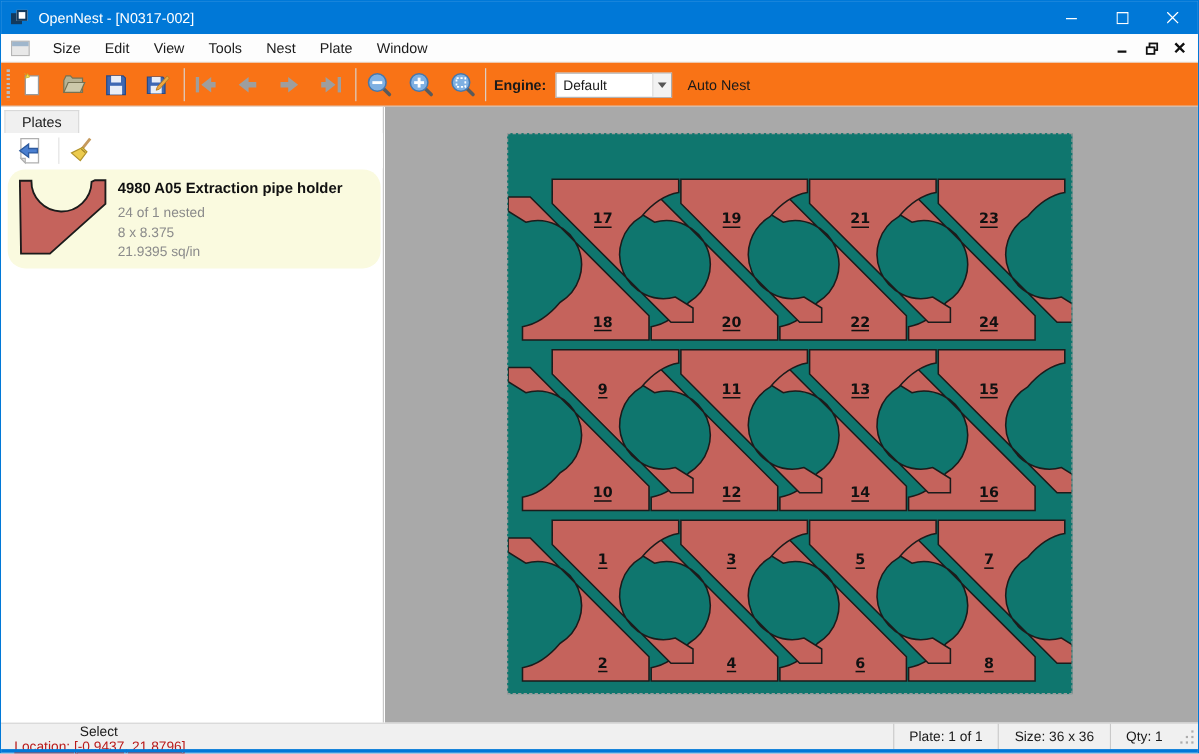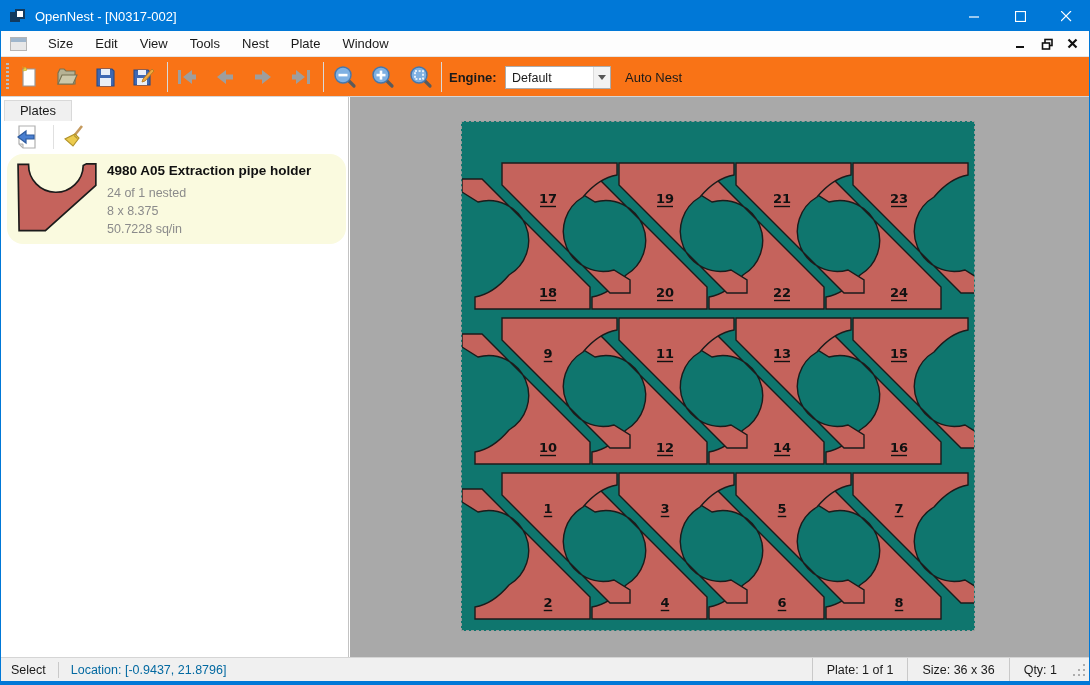--- a/index.html
+++ b/index.html
@@ -62,24 +62,24 @@
   
   .canvas { position:absolute; left:349px; top:96px; right:0; bottom:27px; background:#a9a9a9; }
   .plate { position:absolute; left:111px; top:24px; width:514px; height:510px; background:#0f766e;
            border:1px dashed #9b9b9b; }
   .plate svg { position:absolute; left:0; top:0; }
   .part-num { font:bold 13px "DejaVu Sans", sans-serif; fill:#111; }
 
   
   .statusbar { position:absolute; left:0; bottom:3px; width:100%; height:24px; background:#f0f0f0;
                border-top:1px solid #d5d5d5; display:flex; align-items:center; font-size:12.5px; }
-  .sb-left { display:flex; align-items:center; height:100%; }
+  .sb-left { display:flex; align-items:center; height:100%;flex-direction:column; }
   .sb-mode { padding:0 12px 0 10px; }
   .sb-sep { width:1px; height:16px; background:#c9c9c9; }
-  .sb-loc { padding:0 12px; color:#0369a1; }
+  .sb-loc { padding:0 12px; color:#b91c1c;text-decoration:underline; }
   .sb-right { margin-left:auto; display:flex; align-items:center; height:100%; }
   .sb-seg { padding:0 14px; display:flex; align-items:center; height:100%; }
   .sb-seg.bordered { border-left:1px solid #c9c9c9; }
   .sb-gpu { color:#0c9b40; }
   .grip { width:16px; height:16px; margin-right:2px; position:relative; }
   .grip i { position:absolute; width:2px; height:2px; background:#adadad; }
   .bottom-strip { position:absolute; left:0; bottom:0; width:100%; height:3px; background:#0078d7; }
 </style>
 </head>
 <body>
@@ -256,21 +256,21 @@
       </div>
     </div>
 
     <div class="drawing-item">
       <svg class="thumb" width="82" height="76" viewBox="0 0 78 70">
         <path d="M1,3 L11,3 A26,26 0 1,0 63,4 L66,2.5 L75,2.5 L75,23 L27,66 L2,66 Z" fill="#c5635c" stroke="#1b1b1b" stroke-width="1.6"></path>
       </svg>
       <div class="di-title">4980 A05 Extraction pipe holder</div>
       <div class="di-sub" style="top:32px">24 of 1 nested</div>
       <div class="di-sub" style="top:50px">8 x 8.375</div>
-      <div class="di-sub" style="top:68px">50.7228 sq/in</div>
+      <div class="di-sub" style="top:68px">21.9395 sq/in</div>
     </div>
   </div>
 
   <div class="canvas">
     <div class="plate">
       <svg width="512" height="508" viewBox="0 0 512 508">
           <g>
             <path d="M0,0 H115 V12 Q97,15 81,34 A40,40 0 0 0 112,107 L128,117 V130 H108 L0,22 Z" transform="translate(40,41) rotate(180 44 73)" fill="#c5635c" stroke="#1b1b1b" stroke-width="1.4"></path>
             <path d="M0,0 H115 V12 Q97,15 81,34 A40,40 0 0 0 112,107 L128,117 V130 H108 L0,22 Z" transform="translate(157,41) rotate(180 44 73)" fill="#c5635c" stroke="#1b1b1b" stroke-width="1.4"></path>
             <path d="M0,0 H115 V12 Q97,15 81,34 A40,40 0 0 0 112,107 L128,117 V130 H108 L0,22 Z" transform="translate(274,41) rotate(180 44 73)" fill="#c5635c" stroke="#1b1b1b" stroke-width="1.4"></path>

